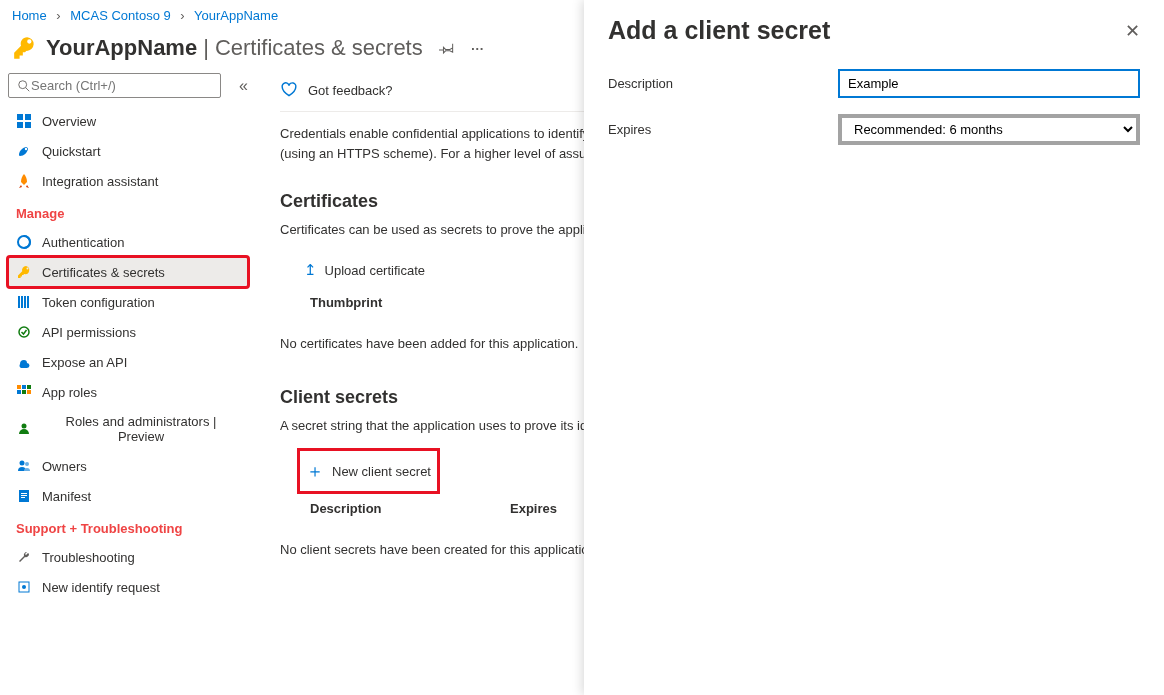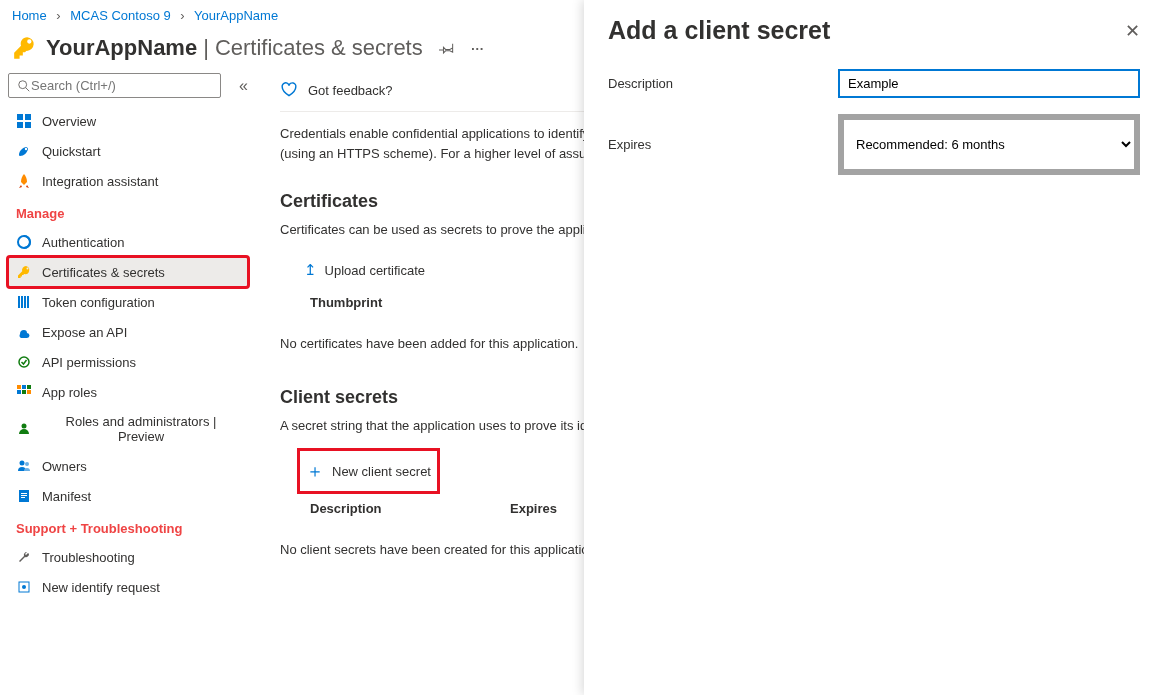--- a/index.html
+++ b/index.html
@@ -47,21 +47,21 @@
   .table-head .c2 { width: 120px; }
 
   
   .flyout { position: absolute; top: 0; right: 0; width: 580px; height: 100%; background: #fff; box-shadow: -2px 0 10px rgba(0,0,0,0.15); padding: 16px 24px; }
   .flyout-header { display: flex; justify-content: space-between; align-items: center; margin-bottom: 24px; }
   .flyout-header h2 { font-size: 25px; font-weight: 600; }
   .close-x { font-size: 18px; cursor: pointer; color: #605e5c; }
   .form-row { display: flex; align-items: center; margin-bottom: 16px; }
   .form-row label { width: 230px; color: #323130; }
   .form-row input[type=text] { flex: 1; border: 2px solid #0078d4; padding: 5px 8px; font-size: 13px; outline: none; }
-  .form-row select { flex: 1; border: 6px solid #a3a3a3; padding: 16px 8px; font-size: 13px; background: #fff; }
+  .form-row select { flex: 1; border: 4px solid #a3a3a3; padding: 3px 8px; font-size: 13px; background: #fff; }
 
   .redbox { outline: 3px solid #e81123; outline-offset: -1px; }
   .redbox2 { outline: 3px solid #e81123; }
 
   svg { display: block; }
 </style>
 </head>
 <body>
 
 <div class="breadcrumb">
@@ -158,33 +158,33 @@
             <rect x="5" y="2" width="2" height="12" fill="#0078d4"></rect>
             <rect x="8" y="2" width="2" height="12" fill="#0078d4"></rect>
             <rect x="11" y="2" width="2" height="12" fill="#0078d4"></rect>
           </svg>
         </span>
       <span>Token configuration</span>
     </div>
     <div class="nav-item">
       <span class="icon">
           <svg width="16" height="16" viewBox="0 0 16 16">
-            <path fill="#0078d4" d="M4 10a4 4 0 0 1 4-4 3 3 0 0 1 3 3 2.5 2.5 0 0 1 0 5H5a3 3 0 0 1-1-4z"></path>
-          </svg>
-        </span>
-      <span>Expose an API</span>
-    </div>
-    <div class="nav-item">
-      <span class="icon">
-          <svg width="16" height="16" viewBox="0 0 16 16">
             <circle cx="8" cy="8" r="5" fill="none" stroke="#107c10" stroke-width="1.5"></circle>
             <path d="M5.5 8l2 2 3-4" fill="none" stroke="#107c10" stroke-width="1.5"></path>
           </svg>
         </span>
       <span>API permissions</span>
+    </div>
+    <div class="nav-item">
+      <span class="icon">
+          <svg width="16" height="16" viewBox="0 0 16 16">
+            <path fill="#0078d4" d="M4 10a4 4 0 0 1 4-4 3 3 0 0 1 3 3 2.5 2.5 0 0 1 0 5H5a3 3 0 0 1-1-4z"></path>
+          </svg>
+        </span>
+      <span>Expose an API</span>
     </div>
     <div class="nav-item">
       <span class="icon">
           <svg width="16" height="16" viewBox="0 0 16 16">
             <rect x="1" y="1" width="4" height="4" fill="#ff8c00"></rect>
             <rect x="6" y="1" width="4" height="4" fill="#0078d4"></rect>
             <rect x="11" y="1" width="4" height="4" fill="#107c10"></rect>
             <rect x="1" y="6" width="4" height="4" fill="#0078d4"></rect>
             <rect x="6" y="6" width="4" height="4" fill="#107c10"></rect>
             <rect x="11" y="6" width="4" height="4" fill="#ff8c00"></rect>

